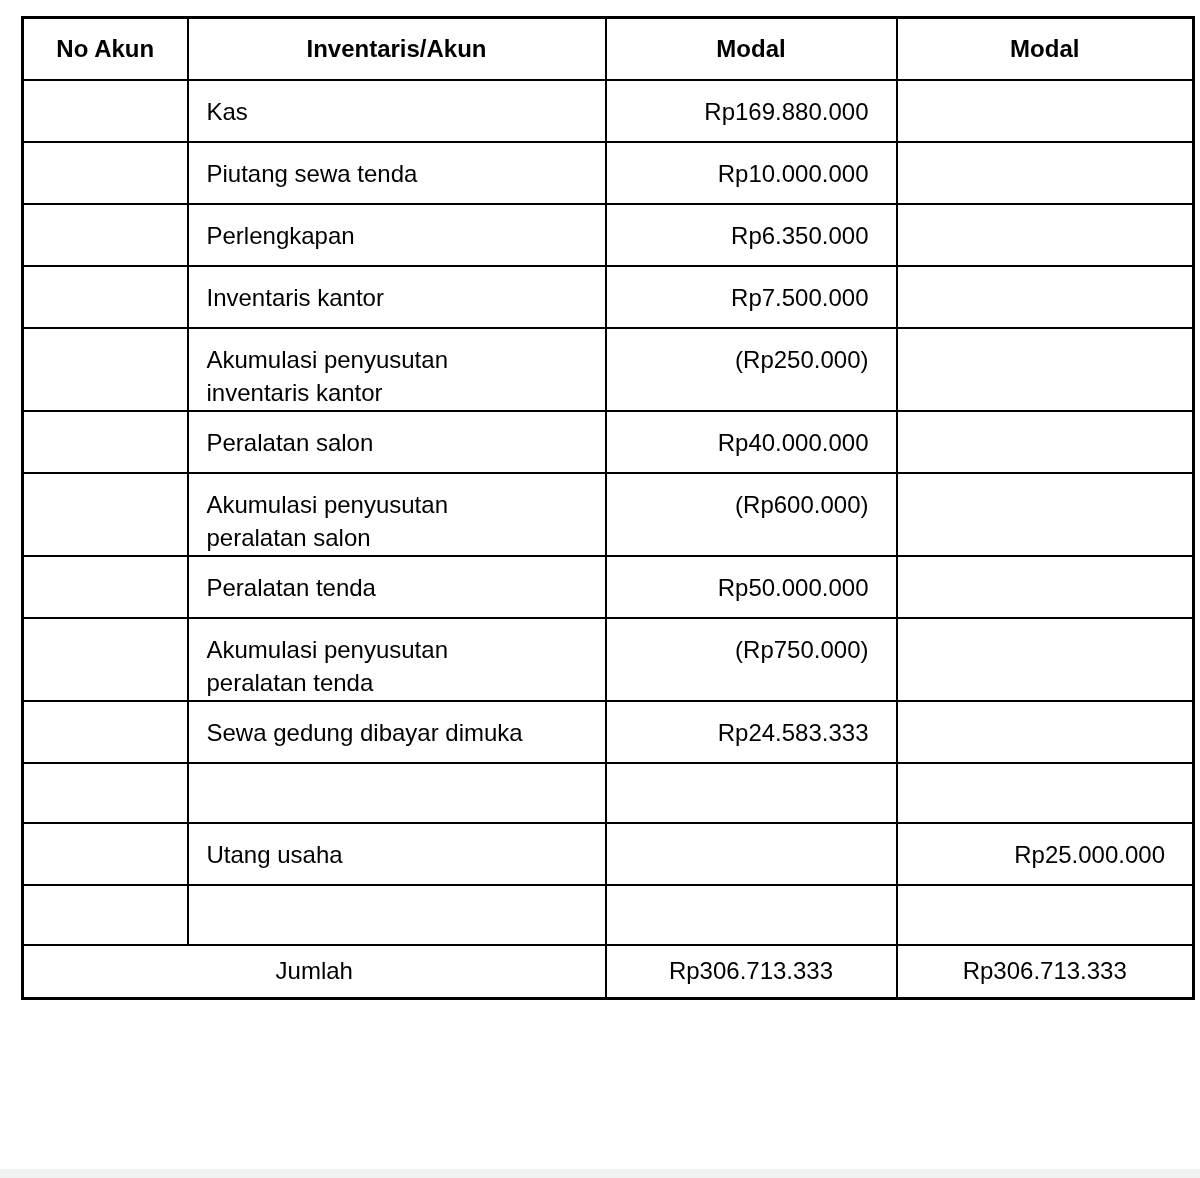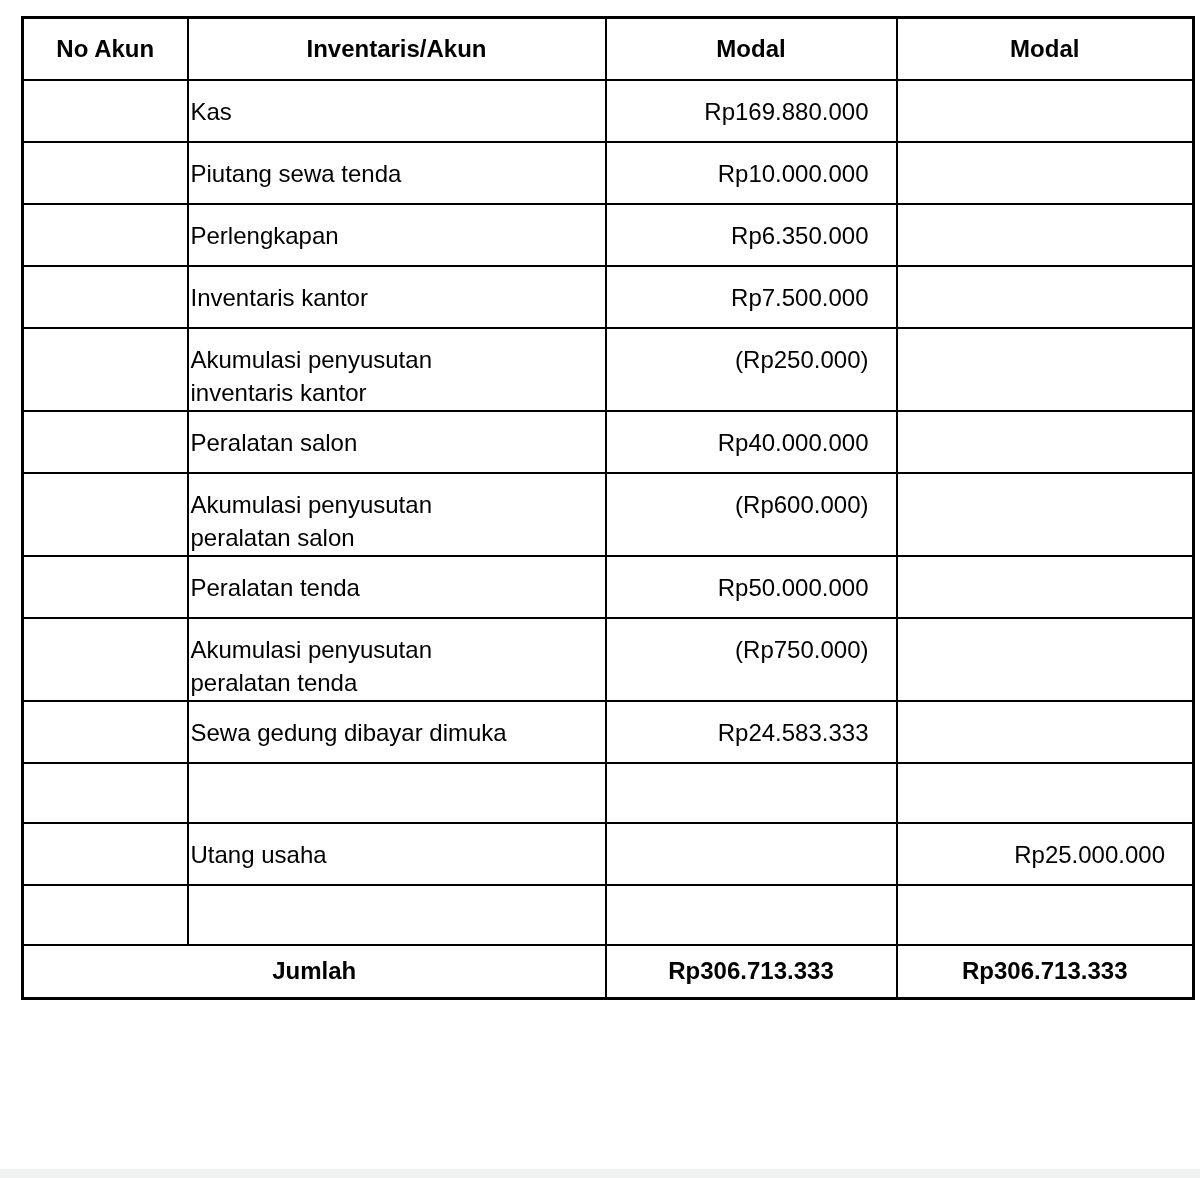--- a/index.html
+++ b/index.html
@@ -46,34 +46,34 @@
     padding-top: 14px;
     line-height: 33px;
   }
   .col-no     { width: 165px; }
   .col-akun-w { width: 418px; }
   .col-debit  { width: 291px; }
   .col-kredit { width: 297px; }
 
   td.cell-akun {
     text-align: left;
-    padding-left: 2px;
+    padding-left: 18px;
     padding-right: 10px;
     white-space: pre-line;
   }
   td.cell-amount {
     text-align: right;
     padding-right: 27px;
   }
   tr.row-single { height: 62px; }
   tr.row-double { height: 72px; }
   tr.row-empty  { height: 60px; }
 
   .tb tfoot td {
-    font-weight: bold;
+    font-weight: normal;
     text-align: center;
     vertical-align: middle;
     height: 54px;
     padding: 0;
   }
   .bottom-strip {
     position: absolute;
     left: 0;
     bottom: 0;
     width: 100%;

